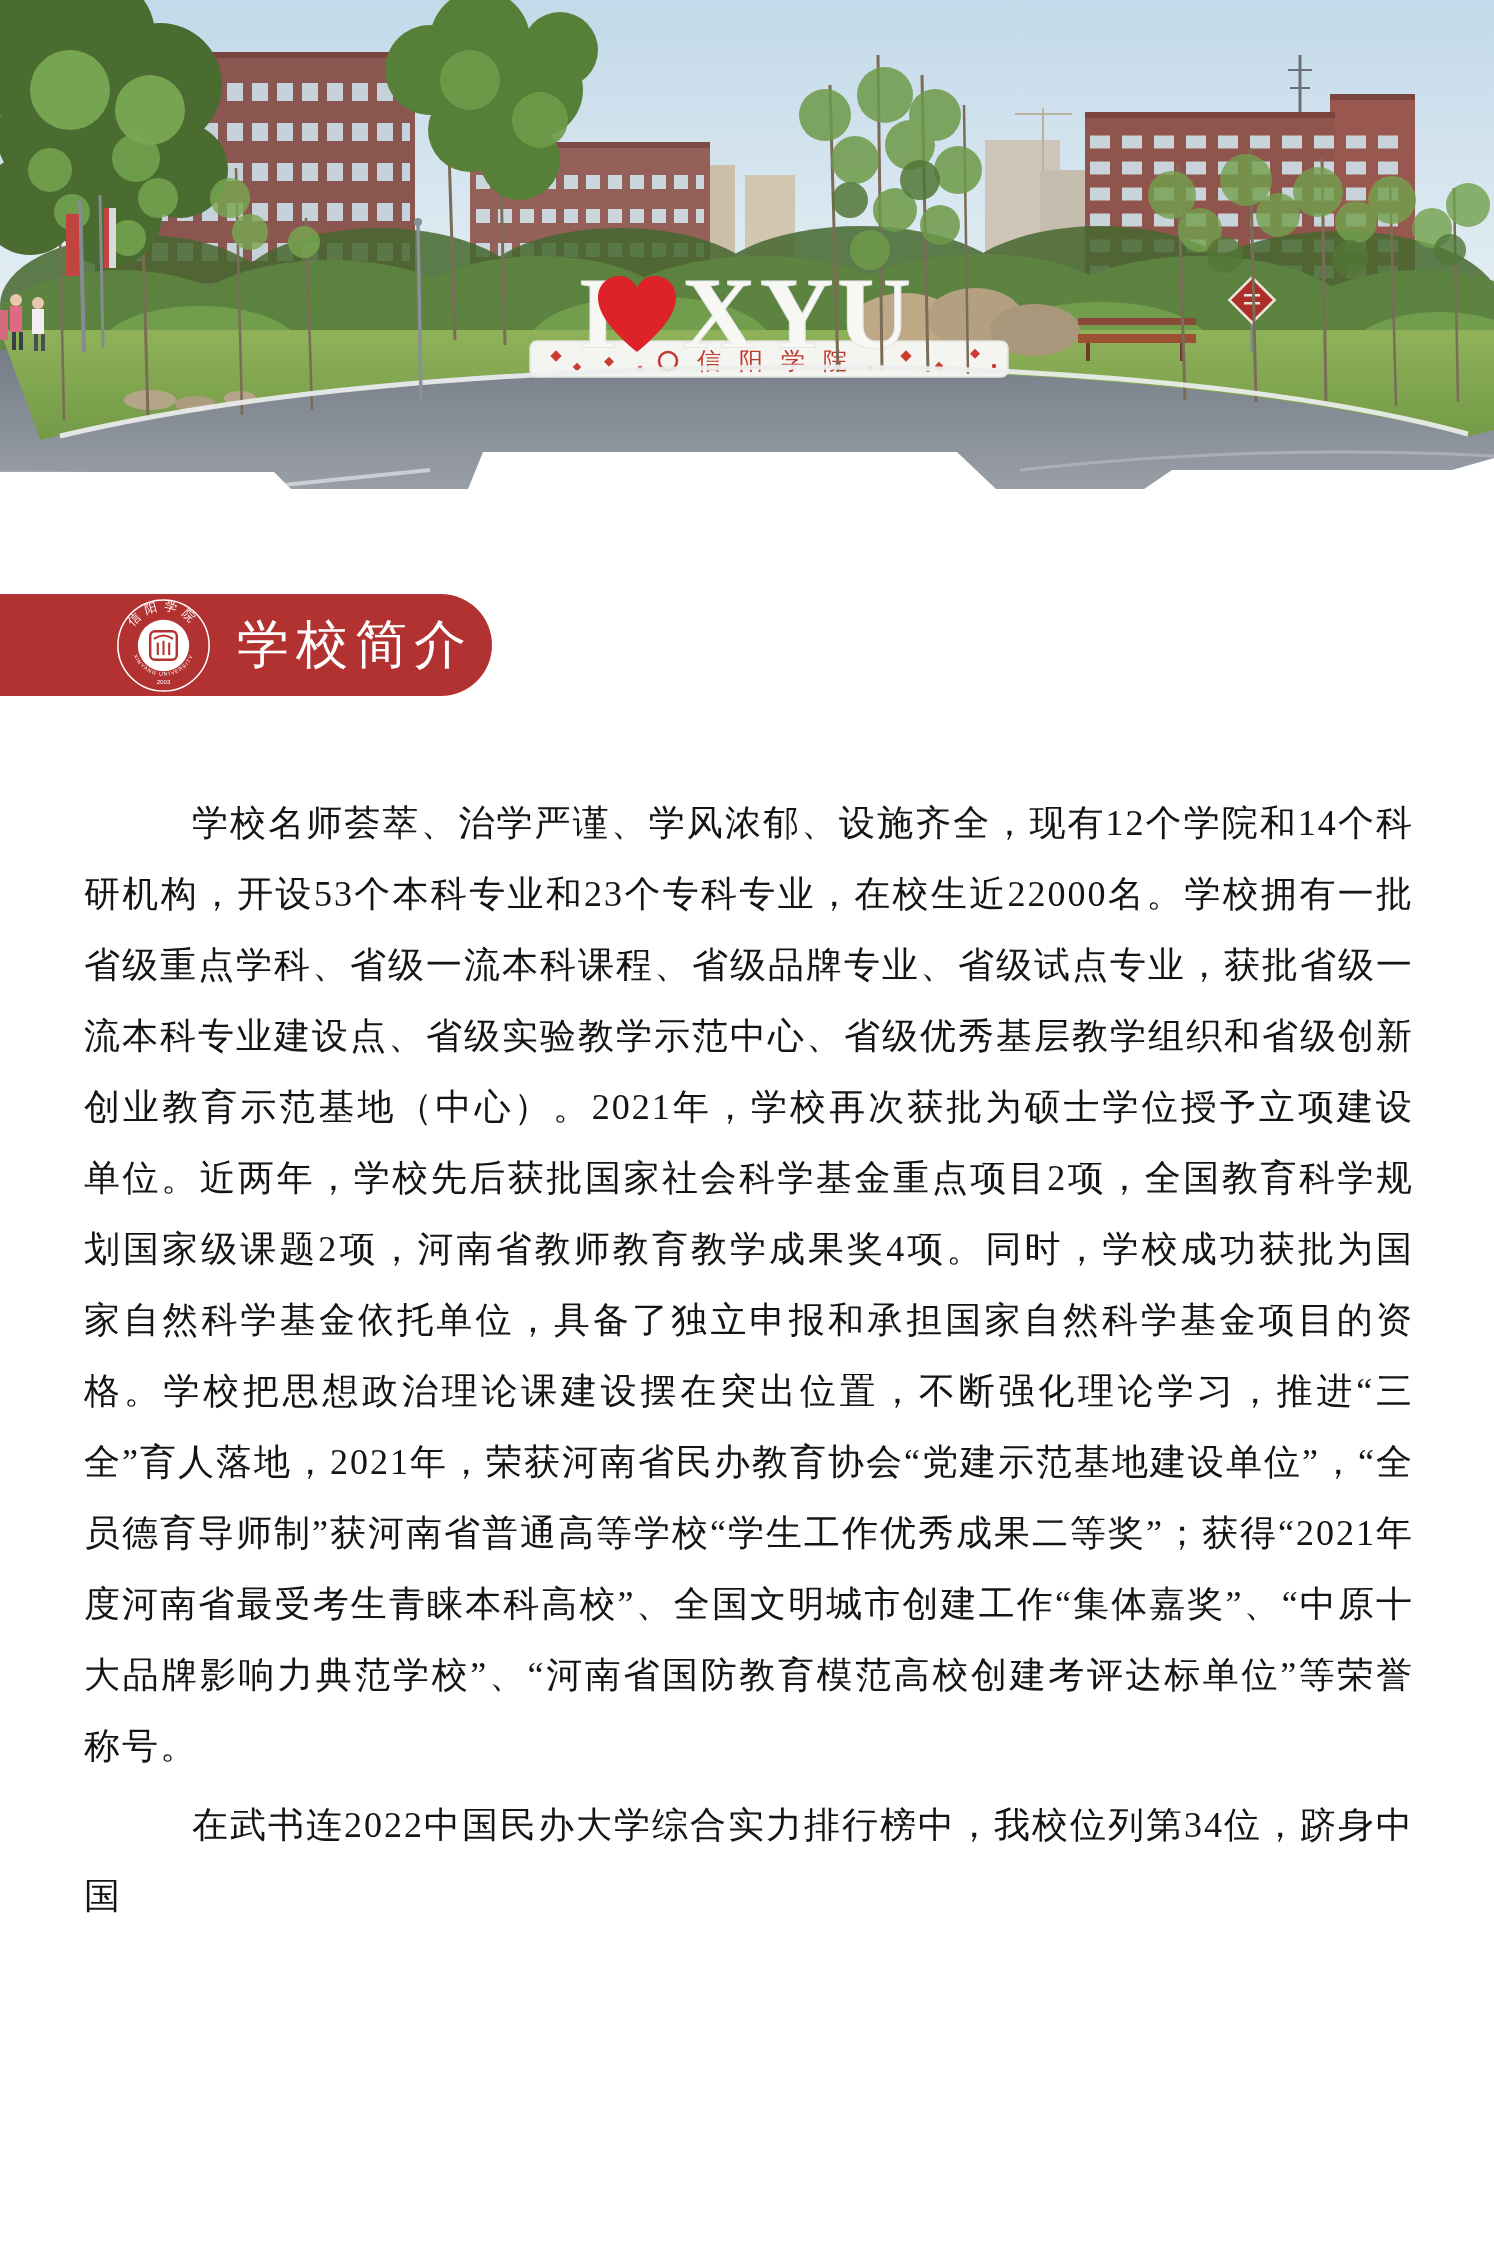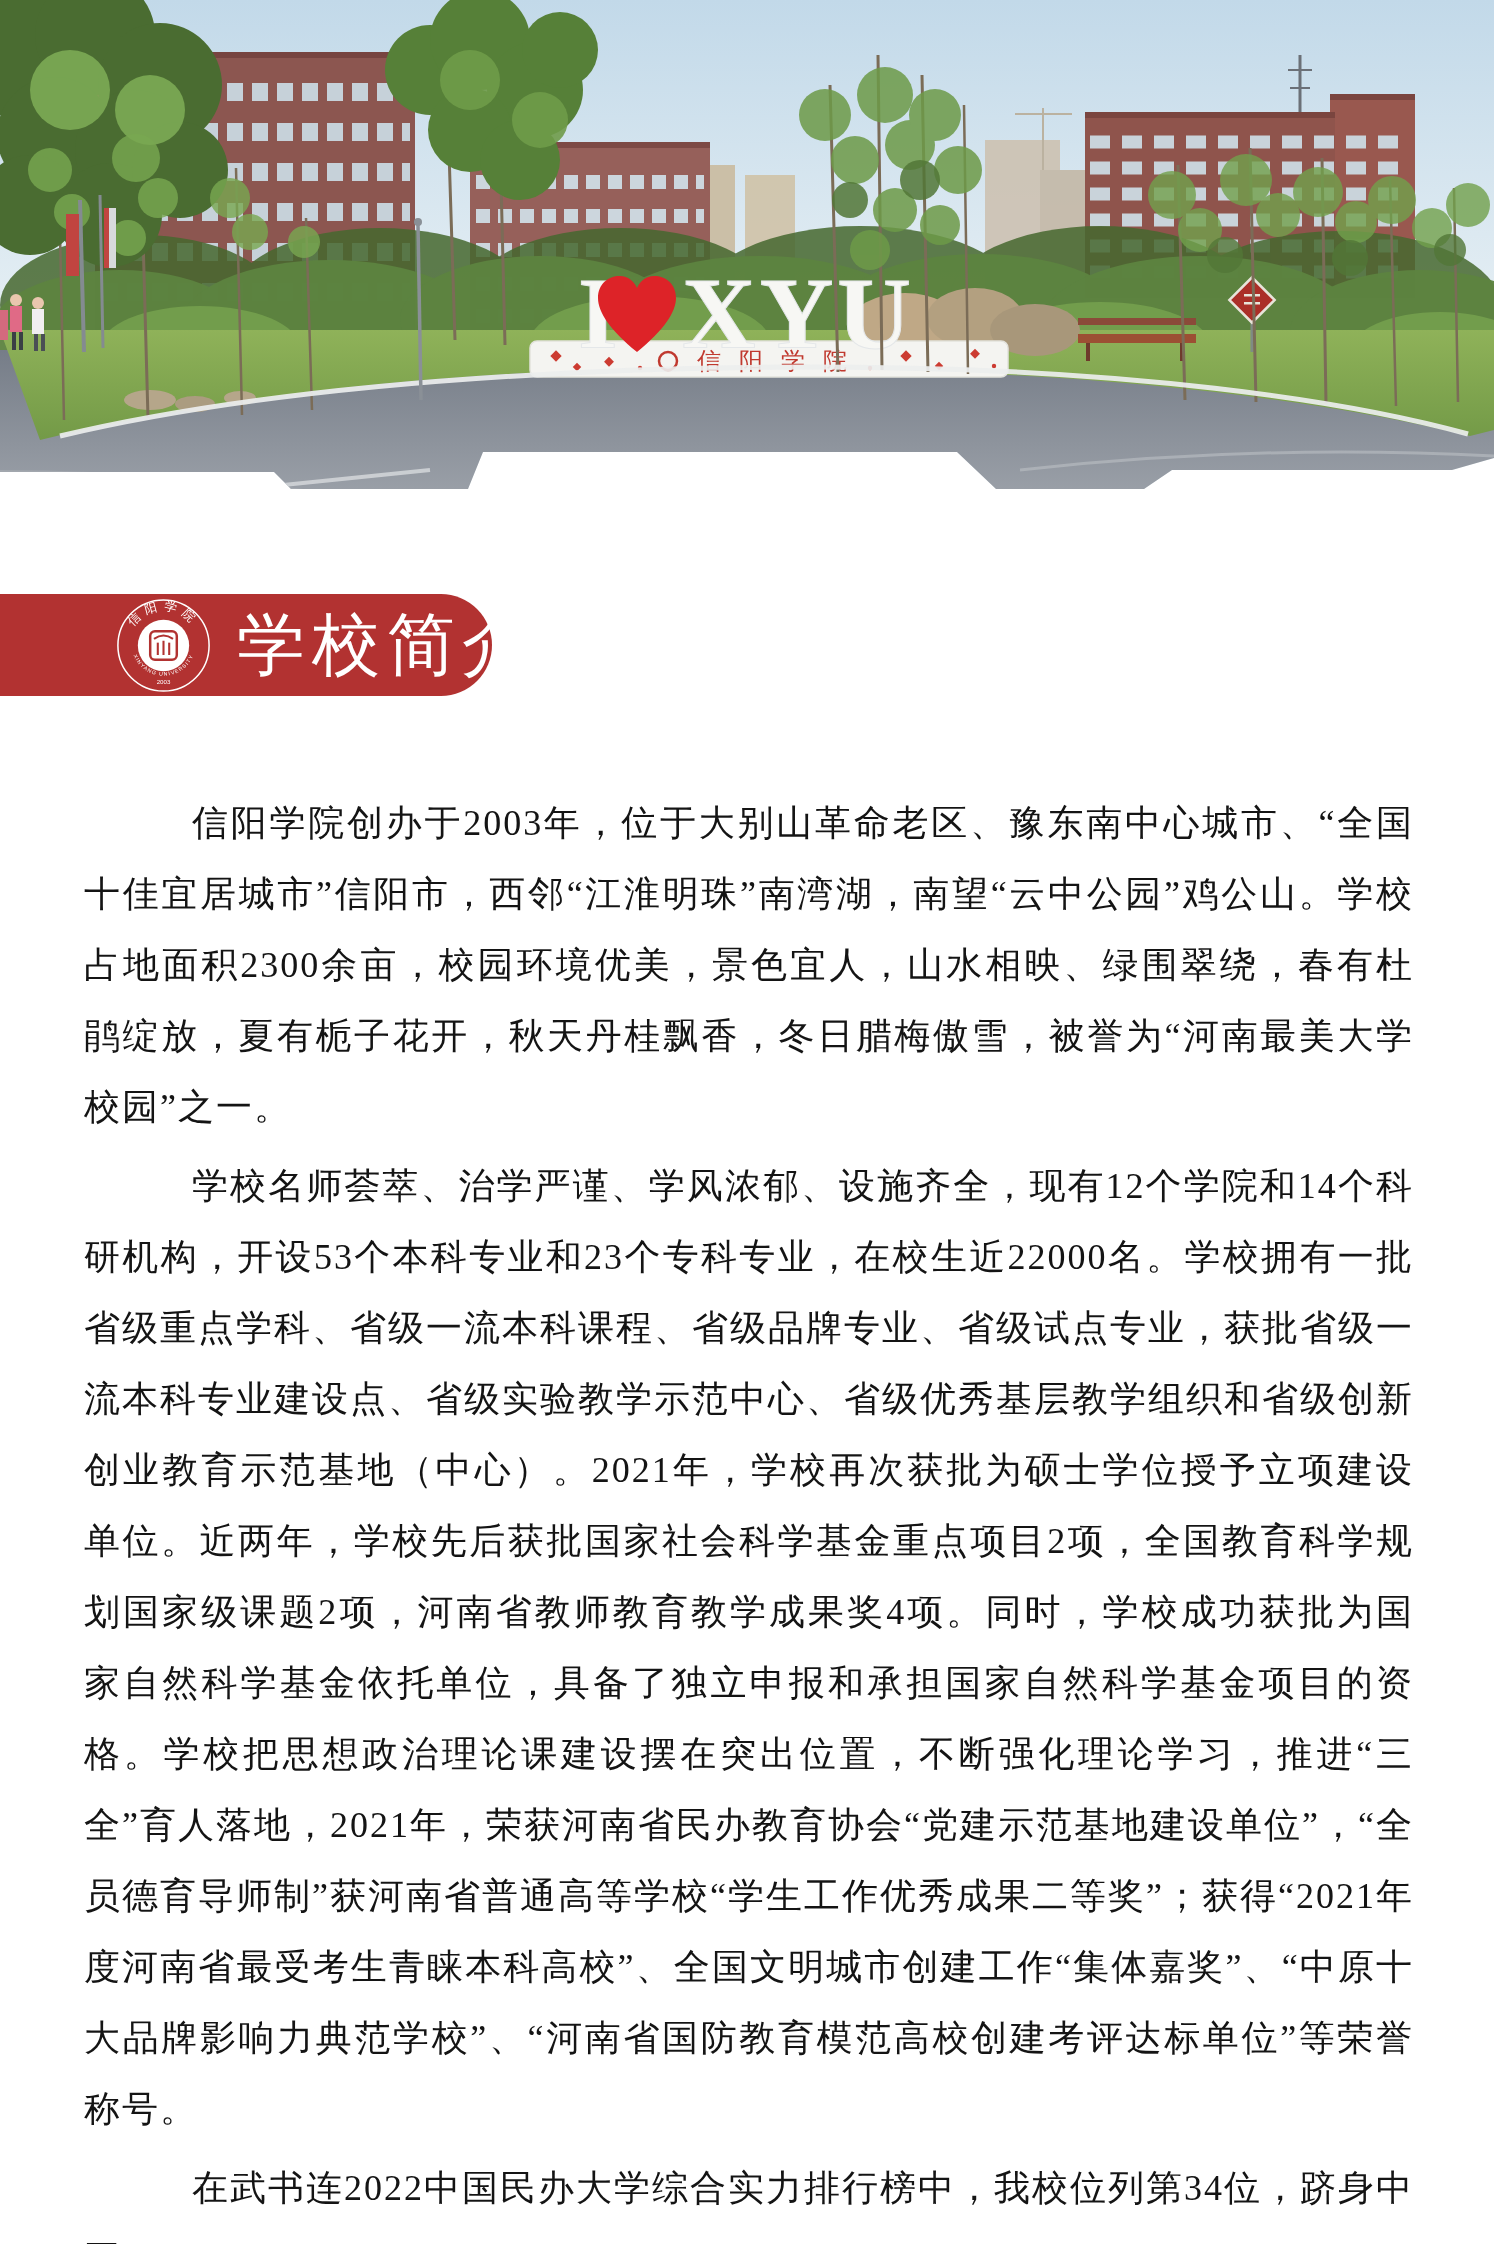--- a/index.html
+++ b/index.html
@@ -17,21 +17,21 @@
   }
   .photo svg { width:100%; height:100%; display:block; }
   
   .banner {
     position:absolute; left:0; top:594px; width:492px; height:102px;
     background:#b23231; border-radius:0 51px 51px 0;
     display:flex; align-items:center; box-sizing:border-box; padding-left:116px;
   }
   .banner .logo { width:95px; height:95px; flex:0 0 auto; }
   .banner-title {
-    color:#ffffff; font-size:68px; letter-spacing:7px;
+    color:#ffffff; font-size:52px; letter-spacing:7px;
     margin-left:26px; white-space:nowrap; font-weight:500;
   }
   
   .content {
     position:absolute; left:84px; top:788px; width:1330px;
     color:#141414;
   }
   .content p {
     margin:0 0 8px 0;
     font-size:36px; line-height:71px; letter-spacing:2px;
@@ -310,18 +310,17 @@
         <path d="M40,43 Q50,36 60,43" stroke-width="2.2"></path>
         <line x1="44" y1="47" x2="44" y2="60" stroke-width="2.2"></line>
         <line x1="50" y1="45" x2="50" y2="60" stroke-width="2.2"></line>
         <line x1="56" y1="47" x2="56" y2="60" stroke-width="2.2"></line>
       </g>
     </svg>
     <span class="banner-title">学校简介</span>
   </div>
 
   <div class="content">
-    <p>信阳学院创办于2003年，位于大别山革命老区、豫东南中心城市、“全国十佳宜居城市”信阳市，西邻“江淮明珠”南湾湖，南望“云中公园”鸡公山。学校占地面积2300余亩，校园环境优美，景色宜人，山水相映、绿围翠绕，春有杜鹃绽放，夏有栀子花开，秋天丹桂飘香，冬日腊梅傲雪，被誉为“河南最美大学校园”之一。</p>
     <p>学校名师荟萃、治学严谨、学风浓郁、设施齐全，现有12个学院和14个科研机构，开设53个本科专业和23个专科专业，在校生近22000名。学校拥有一批省级重点学科、省级一流本科课程、省级品牌专业、省级试点专业，获批省级一流本科专业建设点、省级实验教学示范中心、省级优秀基层教学组织和省级创新创业教育示范基地（中心）。2021年，学校再次获批为硕士学位授予立项建设单位。近两年，学校先后获批国家社会科学基金重点项目2项，全国教育科学规划国家级课题2项，河南省教师教育教学成果奖4项。同时，学校成功获批为国家自然科学基金依托单位，具备了独立申报和承担国家自然科学基金项目的资格。学校把思想政治理论课建设摆在突出位置，不断强化理论学习，推进“三全”育人落地，2021年，荣获河南省民办教育协会“党建示范基地建设单位”，“全员德育导师制”获河南省普通高等学校“学生工作优秀成果二等奖”；获得“2021年度河南省最受考生青睐本科高校”、全国文明城市创建工作“集体嘉奖”、“中原十大品牌影响力典范学校”、“河南省国防教育模范高校创建考评达标单位”等荣誉称号。</p>
     <p>在武书连2022中国民办大学综合实力排行榜中，我校位列第34位，跻身中国</p>
   </div>
 
 </div>
 
 </body></html>

